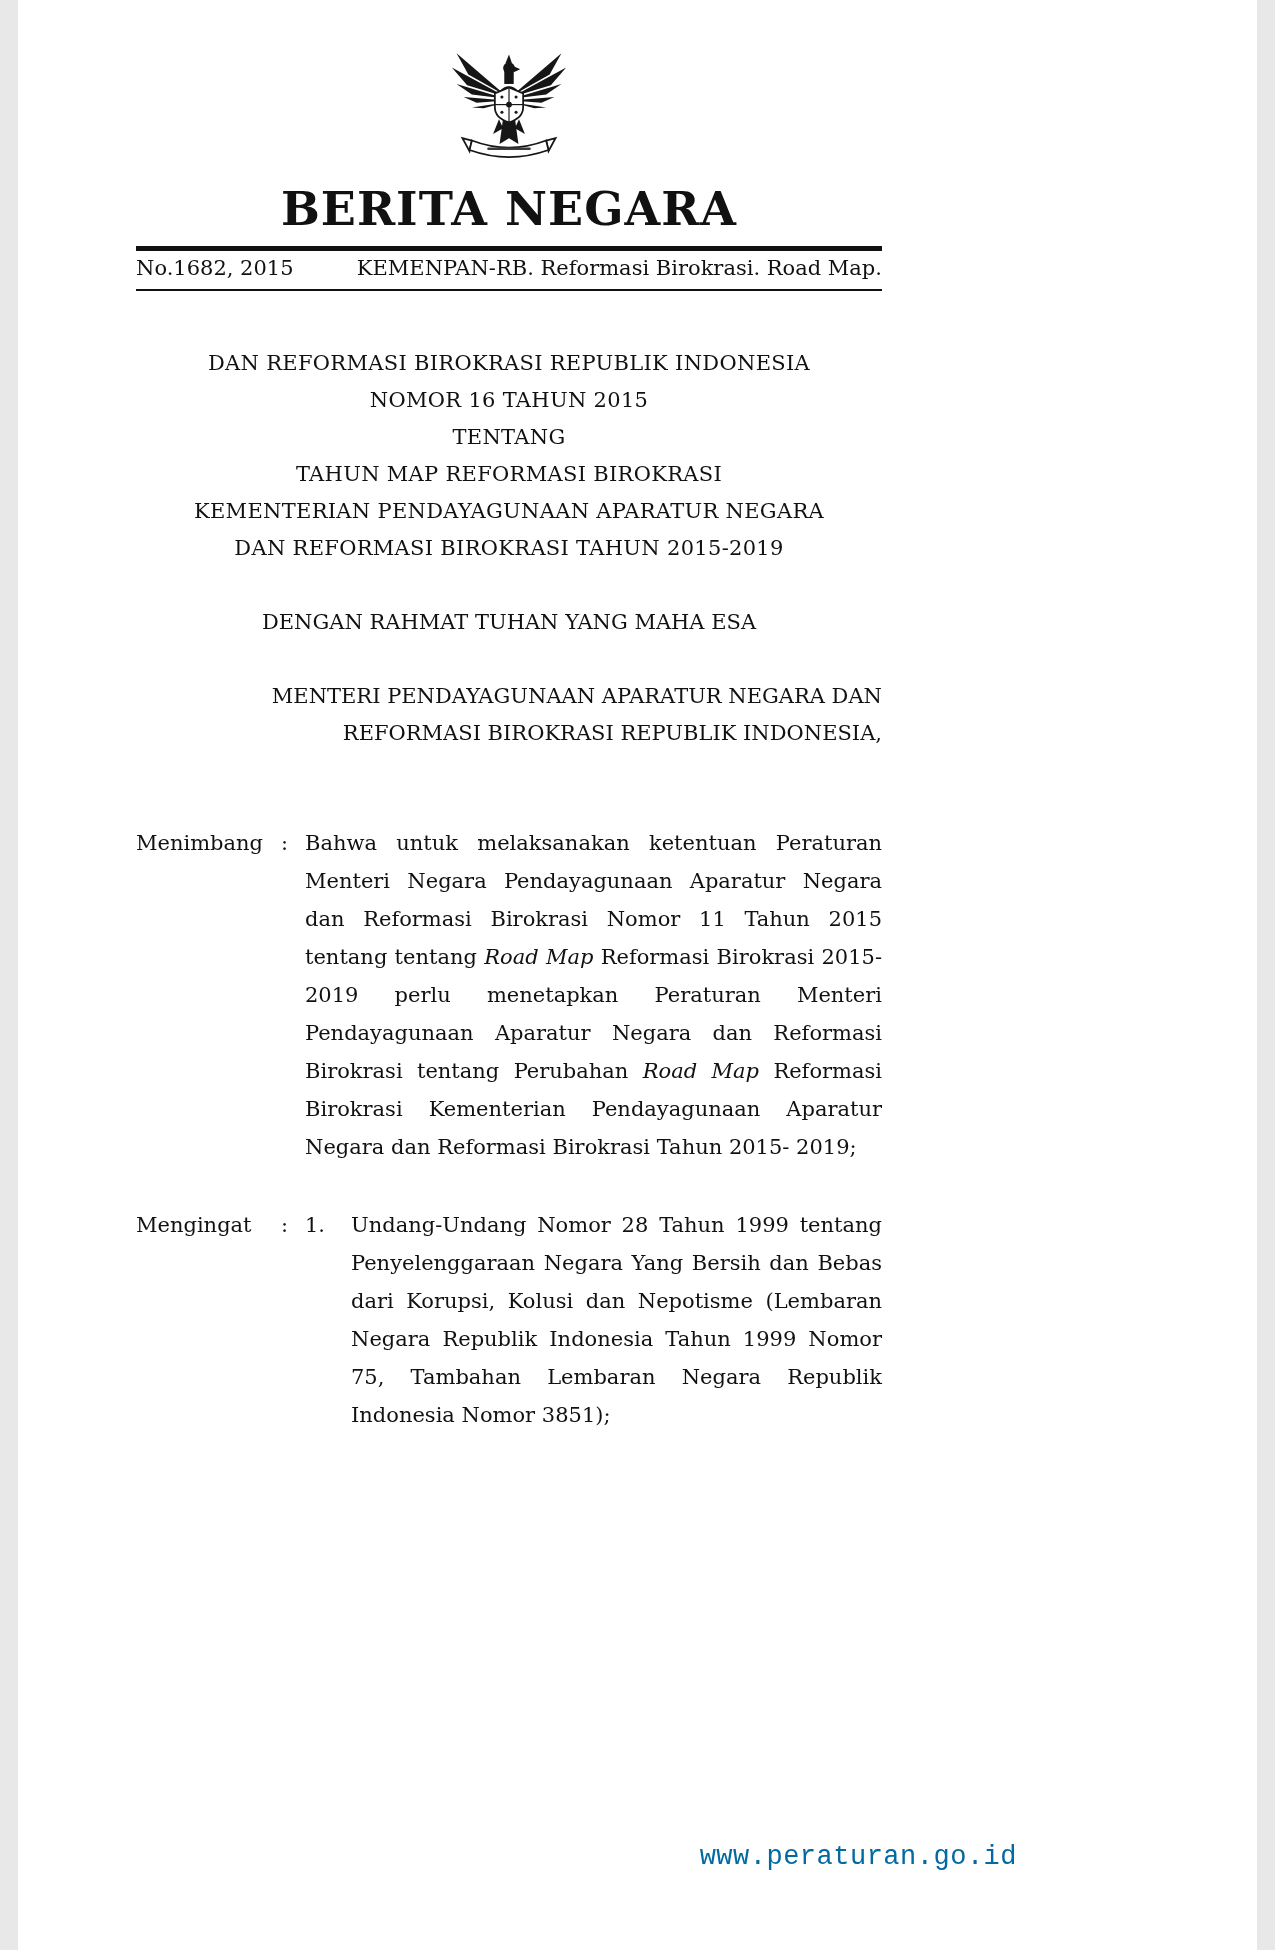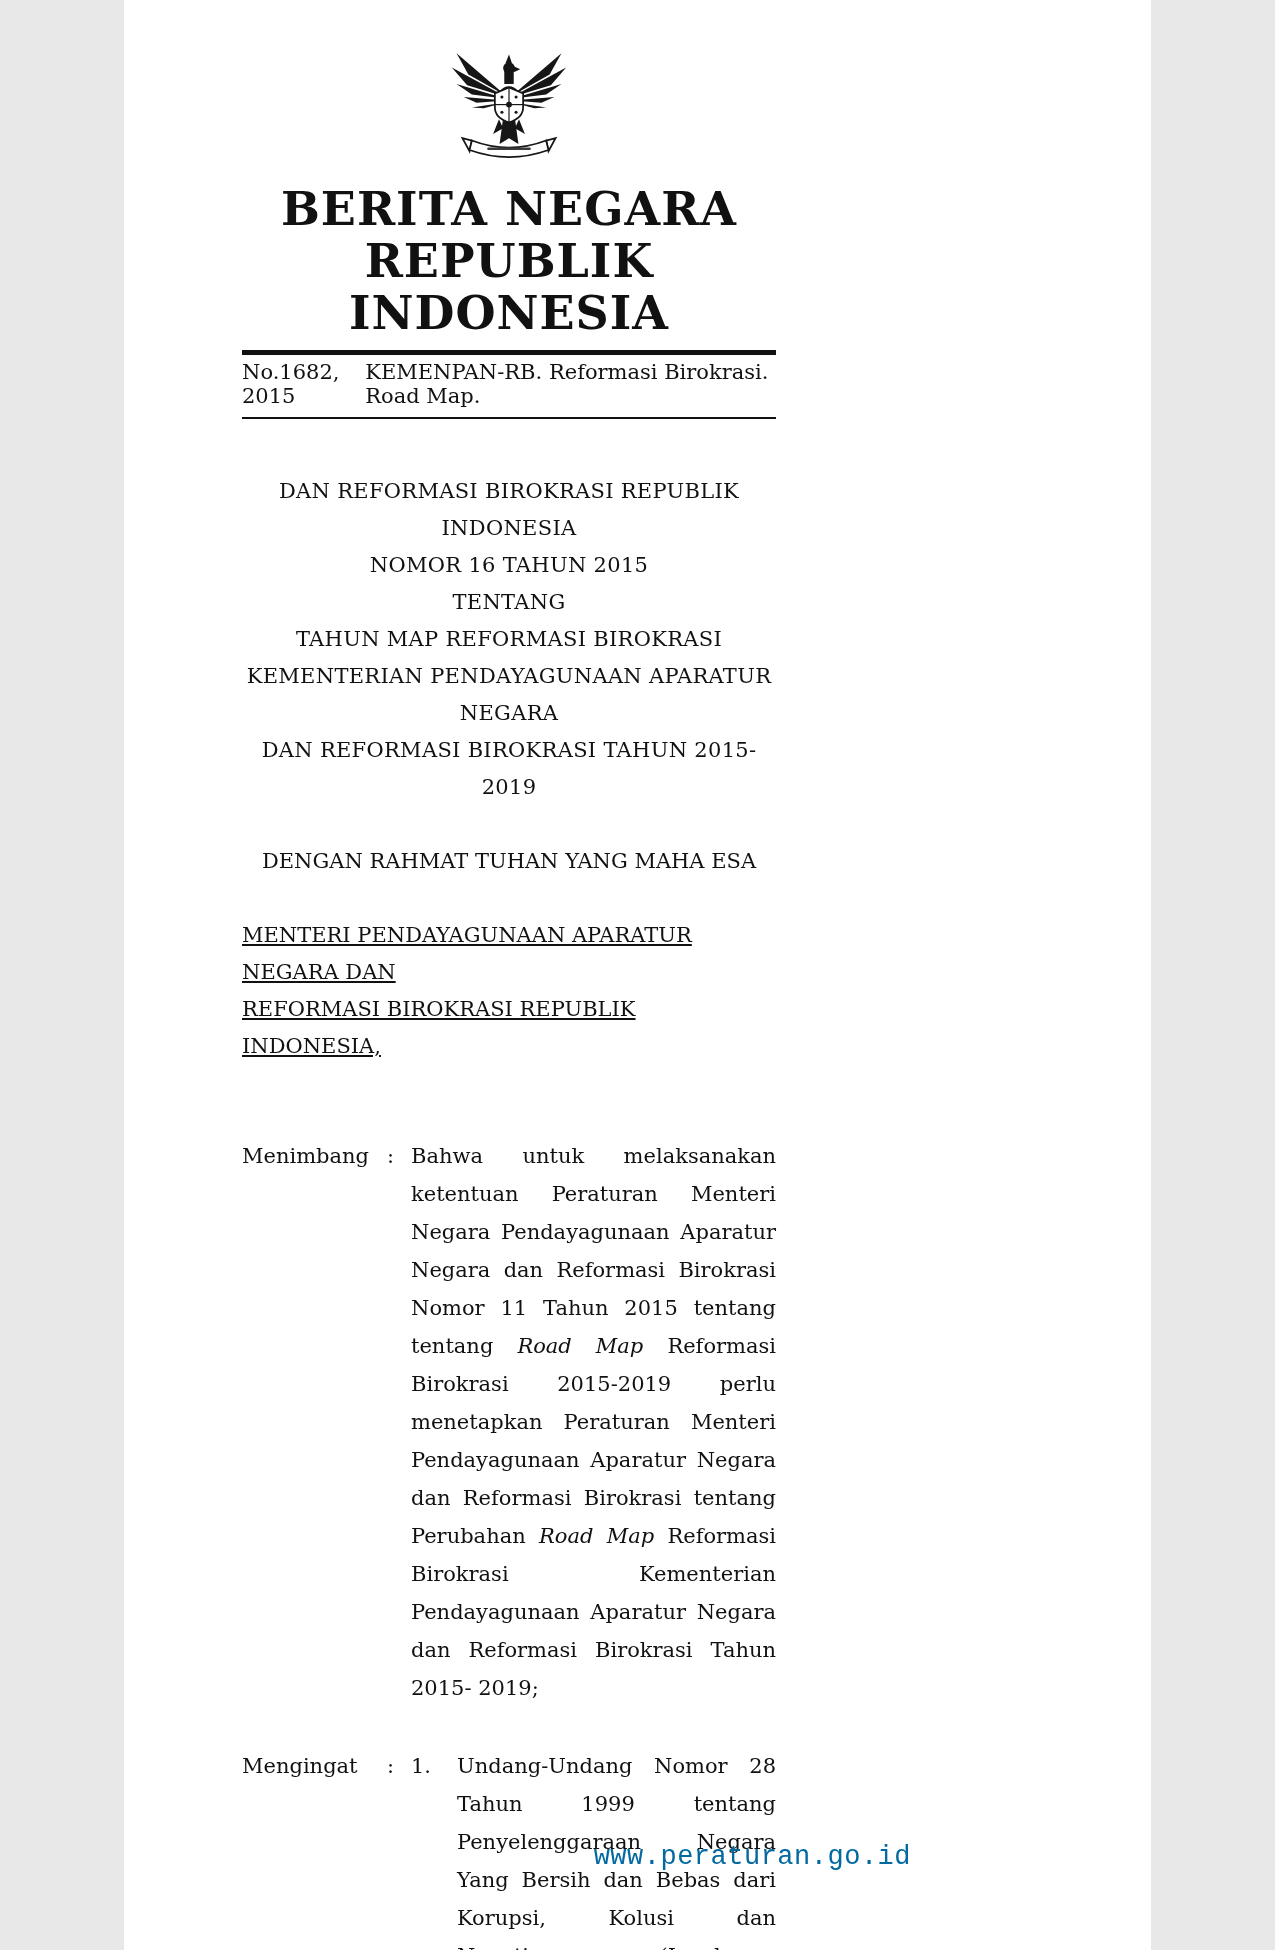--- a/index.html
+++ b/index.html
@@ -1,18 +1,18 @@
 <!DOCTYPE html>
 <html><head>
 <meta charset="utf-8">
 <style>
   html, body { margin: 0; padding: 0; background: #e8e8e8; }
   .page {
     position: relative;
-    width: 1027px;
+    width: 1239px;
     height: 1950px;
     margin: 0 auto;
     background: #ffffff;
     font-family: "DejaVu Serif", "Liberation Serif", serif;
     color: #111111;
     overflow: hidden;
   }
   .content {
     padding: 38px 375px 0 118px; 
   }
@@ -56,24 +56,23 @@
     letter-spacing: 0.3px;
   }
   .invocation {
     margin-top: 37px;
     text-align: center;
     font-size: 21px;
     line-height: 37px;
   }
   .authority {
     margin-top: 37px;
-    text-align: left;
+    text-align: right;
     font-size: 21px;
     line-height: 37px;
-    text-decoration: underline;
   }
   
   .section {
     display: grid;
     grid-template-columns: 145px 24px 1fr;
     font-size: 21px;
     line-height: 38px;
   }
   .section-considerations { margin-top: 72px; }
   .section-legal { margin-top: 40px; }
@@ -144,21 +143,20 @@
         <circle cx="117" cy="126" r="2.6" fill="#161616"></circle>
 
         <path d="M42 174 L26 170 L38 192 Z" fill="#ffffff" stroke="#161616" stroke-width="3"></path>
         <path d="M168 174 L184 170 L172 192 Z" fill="#ffffff" stroke="#161616" stroke-width="3"></path>
         <path d="M42 174 Q105 198 168 174 L172 190 Q105 214 38 190 Z" fill="#ffffff" stroke="#161616" stroke-width="3"></path>
         <rect x="68" y="186" width="74" height="4" rx="2" fill="#3a3a3a"></rect>
       </svg>
     </div>
 
     <h1 class="masthead-title">BERITA NEGARA</h1>
-    <h1 class="masthead-title">REPUBLIK INDONESIA</h1>
 
     <hr class="rule-thick">
 
     <div class="meta-row">
       <span>No.1682, 2015</span>
       <span>KEMENPAN-RB. Reformasi Birokrasi. Road Map.</span>
     </div>
 
     <hr class="rule-thin">
 

